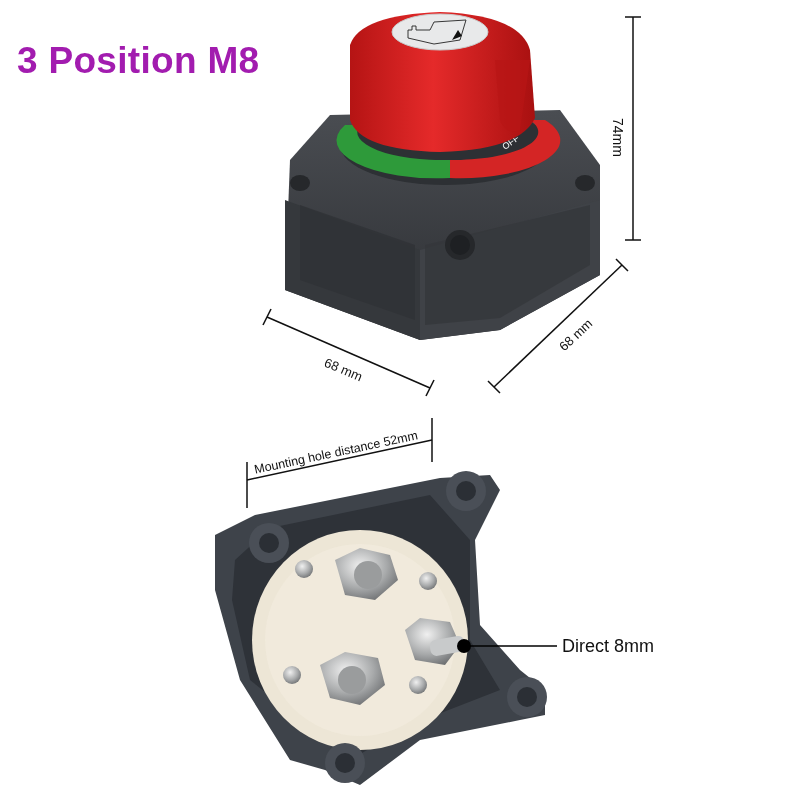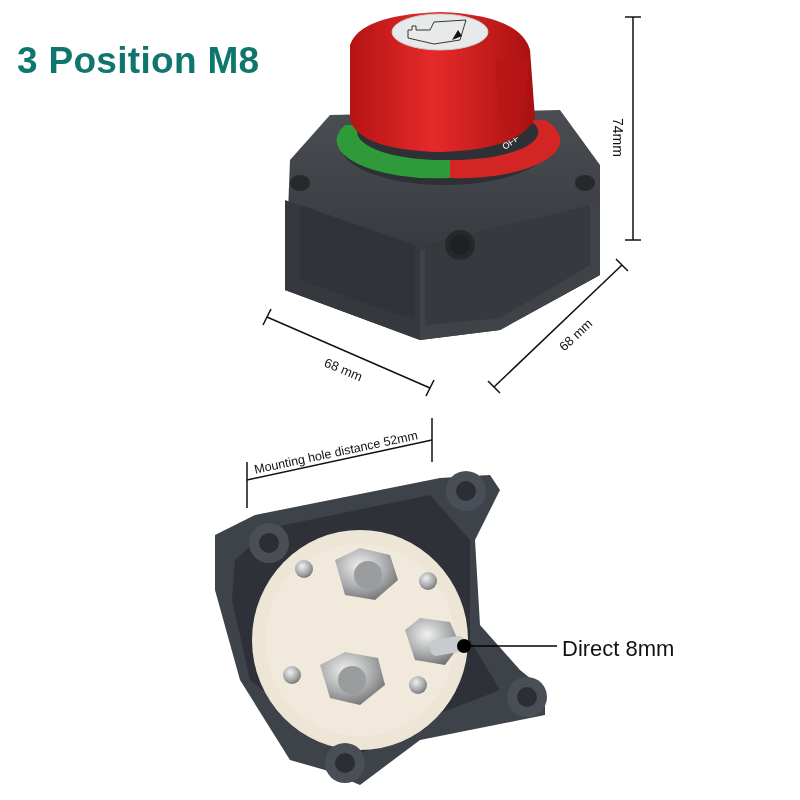--- a/index.html
+++ b/index.html
@@ -1,17 +1,17 @@
 <!DOCTYPE html>
 <html><head>
   <meta charset="utf-8">
   <style>
     html, body { margin: 0; padding: 0; }
     body { width: 800px; height: 800px; background: #ffffff; position: relative; overflow: hidden; font-family: "Liberation Sans", sans-serif; }
-    .title { position: absolute; left: 17px; top: 40px; font-size: 37px; font-weight: bold; color: #0f766e; letter-spacing: 0.3px; }
+    .title { position: absolute; left: 17px; top: 40px; font-size: 37px; font-weight: bold; color: #a21caf; letter-spacing: 0.3px; }
     .dim-text { position: absolute; font-family: "Liberation Sans", sans-serif; color: #111; white-space: nowrap; }
     svg { position: absolute; left: 0; top: 0; }
   </style>
 </head>
 <body>
 
 <div class="title">3 Position M8</div>
 
 <svg width="800" height="800" viewBox="0 0 800 800">
   <defs>
@@ -113,13 +113,13 @@
   <g>
     <circle cx="464" cy="646" r="7" fill="#000"></circle>
     <line x1="464" y1="646" x2="557" y2="646" stroke="#000" stroke-width="1.5"></line>
   </g>
 </svg>
 
 <div class="dim-text" style="left: 626px; top: 118px; font-size: 14px; transform: rotate(90deg); transform-origin: left top;">74mm</div>
 <div class="dim-text" style="left: 328px; top: 355px; font-size: 13px; transform: rotate(23deg); transform-origin: left top;">68 mm</div>
 <div class="dim-text" style="left: 556px; top: 343px; font-size: 13px; transform: rotate(-43deg); transform-origin: left top;">68 mm</div>
 <div class="dim-text" style="left: 253px; top: 463px; font-size: 12.5px; transform: rotate(-12deg); transform-origin: left top;">Mounting hole distance 52mm</div>
-<div class="dim-text" style="left: 562px; top: 636px; font-size: 22px;">Direct 8mm</div>
+<div class="dim-text" style="left: 562px; top: 636px; font-size: 18px;">Direct 8mm</div>
 
 </body></html>

